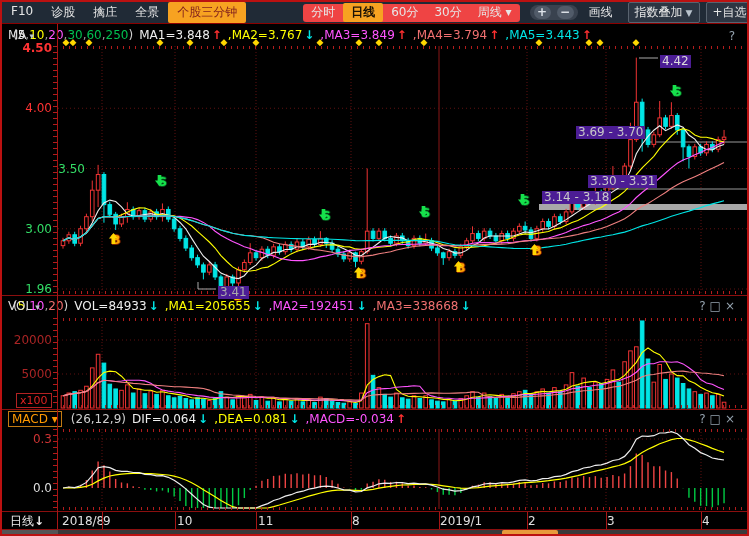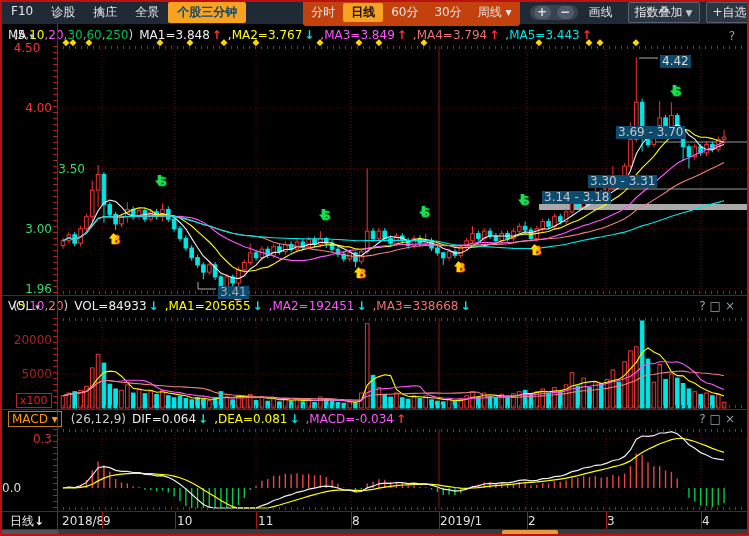--- a/index.html
+++ b/index.html
@@ -4,22 +4,22 @@
 <style>
   html,body{margin:0;padding:0;background:#111;}
   #app{position:relative;width:749px;height:536px;background:#000;overflow:hidden;
        font-family:"DejaVu Sans","Liberation Sans",sans-serif;font-size:12px;box-sizing:border-box;
        border:2px solid #bb1111;}
   .abs{position:absolute;}
   
   #toolbar{position:absolute;left:0;top:0;width:745px;height:21px;background:#202a36;
            display:flex;align-items:center;gap:2px;border-bottom:1px solid #8b0000;}
   .ttab{color:#e6e6e6;padding:2px 9px;cursor:default;white-space:nowrap;}
-  .ttab.active{background:#f7a221;color:#0c4a6e;border-radius:2px;font-weight:bold;}
-  #periodGroup{display:flex;background:#c2410c;border-radius:3px;margin-left:55px;height:26px;align-items:center;}
+  .ttab.active{background:#f7a221;color:#7f1d1d;border-radius:2px;font-weight:normal;}
+  #periodGroup{display:flex;background:#ef4444;border-radius:3px;margin-left:55px;height:18px;align-items:center;}
   .ptab{color:#e6e6e6;padding:1px 8px;white-space:nowrap;}
   .ptab.active{background:#f7a221;color:#1c1206;border-radius:2px;font-weight:bold;}
   #zoomGroup{display:flex;background:#39424f;border-radius:9px;margin-left:8px;height:15px;align-items:center;padding:0 4px;gap:6px;}
   .zbtn{background:#515b69;color:#dfe4ea;border-radius:8px;width:17px;height:13px;line-height:12px;text-align:center;font-weight:bold;}
   #rightTools{margin-left:auto;display:flex;align-items:center;gap:6px;padding-right:4px;}
   .boxbtn{background:#2c3542;border:1px solid #59636f;color:#e6e6e6;padding:1px 6px;border-radius:2px;white-space:nowrap;}
   .tri{font-size:9px;color:#b9c2cc;margin-left:3px;}
   
   .phead{position:absolute;left:6px;height:18px;line-height:18px;white-space:nowrap;color:#ddd;}
   .seg{margin-left:6px;}
@@ -36,21 +36,21 @@
   .tickstrip-v{position:absolute;left:51px;width:4px;
       background:repeating-linear-gradient(180deg,#b31c1c 0 1px,transparent 1px 6px);}
   .vaxis{position:absolute;left:55px;width:1px;background:#a81414;}
   .btick{position:absolute;top:510px;height:17px;width:1px;background:#a81515;}
   
   .mark{position:absolute;width:16px;text-align:center;}
   .mletter{font-weight:bold;font-size:13px;line-height:13px;}
   .bletter{color:#ffa000;text-shadow:1px 0 #7a2000,-1px 0 #7a2000,0 1px #7a2000,0 -1px #7a2000;}
   .sletter{color:#16e14c;text-shadow:1px 0 #06511b,-1px 0 #06511b,0 1px #06511b,0 -1px #06511b;}
   .diamond{position:absolute;color:#ffd700;font-size:9px;line-height:9px;width:10px;text-align:center;}
-  .anno{position:absolute;color:#c8c8c8;background:#0c4a6e;padding:0 2px;height:13px;line-height:13px;white-space:nowrap;}
+  .anno{position:absolute;color:#c8c8c8;background:#4c1d95;padding:0 2px;height:13px;line-height:13px;white-space:nowrap;}
   
   #sbtrack{position:absolute;left:0;top:528px;width:745px;height:7px;background:#3a3a3a;}
   #sbthumb{position:absolute;top:0;height:7px;background:#e89a3c;border-radius:2px;}
   #sbcorner{position:absolute;left:0;top:0;width:56px;height:7px;background:#555;}
   svg{position:absolute;left:0;top:0;}
 </style>
 </head>
 <body>
 
 <div id="app">
@@ -606,30 +606,30 @@
   <div class="tickstrip-h" style="top:316px;"></div>
   <div class="tickstrip-h" style="top:403px;"></div>
   <div class="tickstrip-h" style="top:427px;"></div>
   <div class="tickstrip-h" style="top:505px;"></div>
   <div class="tickstrip-v" style="top:44px;height:248px;"></div>
   <div class="tickstrip-v" style="top:316px;height:90px;"></div>
   <div class="tickstrip-v" style="top:427px;height:80px;"></div>
   <div class="vaxis" style="top:22px;height:505px;"></div>
 
   <div id="overlays">
-      <div class="abs" style="left: 0px; top: 39px; width: 50px; text-align: center; color: rgb(255, 51, 51);">4.50</div>
+      <div class="abs" style="left: 0px; top: 39px; width: 50px; text-align: right; color: rgb(255, 51, 51); font-weight: bold;">4.50</div>
       <div class="abs" style="left: 0px; top: 99.25px; width: 50px; text-align: right; color: rgb(255, 51, 51);">4.00</div>
       <div class="abs" style="left: 0px; top: 159.5px; width: 50px; text-align: right; color: rgb(51, 221, 102); margin-left: 33px;">3.50</div>
       <div class="abs" style="left: 0px; top: 219.75px; width: 50px; text-align: right; color: rgb(51, 221, 102);">3.00</div>
       <div class="abs" style="left: 0px; top: 280px; width: 50px; text-align: right; color: rgb(51, 221, 102);">1.96</div>
       <div class="abs" style="left: 0px; top: 331px; width: 50px; text-align: right; color: rgb(168, 36, 36);">20000</div>
       <div class="abs" style="left: 0px; top: 365px; width: 50px; text-align: right; color: rgb(168, 36, 36);">5000</div>
       <div class="abs" style="left: 14px; top: 391px; color: rgb(221, 34, 34); border: 1px solid rgb(178, 34, 34); padding: 0px 3px; font-size: 11px; line-height: 13px;">x100</div>
       <div class="abs" style="left: 0px; top: 430px; width: 50px; text-align: right; color: rgb(204, 51, 51);">0.3</div>
-      <div class="abs" style="left: 0px; top: 479px; width: 50px; color: rgb(221, 221, 221);">0.0</div>
+      <div class="abs" style="left: 0px; top: 479px; width: 50px; text-align: right; color: rgb(221, 221, 221);">0.0</div>
       <div class="diamond abs" style="left: 59px; top: 36px;">◆</div>
       <div class="diamond abs" style="left: 66px; top: 36px;">◆</div>
       <div class="diamond abs" style="left: 82px; top: 36px;">◆</div>
       <div class="diamond abs" style="left: 153px; top: 36px;">◆</div>
       <div class="diamond abs" style="left: 183px; top: 36px;">◆</div>
       <div class="diamond abs" style="left: 217px; top: 36px;">◆</div>
       <div class="diamond abs" style="left: 249px; top: 36px;">◆</div>
       <div class="diamond abs" style="left: 313px; top: 36px;">◆</div>
       <div class="diamond abs" style="left: 352px; top: 36px;">◆</div>
       <div class="diamond abs" style="left: 372px; top: 36px;">◆</div>
@@ -693,21 +693,21 @@
         <div class="mletter bletter">B</div>
       </div>
       <div class="mark abs" style="left: 667.25px; top: 83.07px;">
         <div class="mletter sletter">S</div>
         <svg width="11" height="11" viewBox="0 0 10 12">
           <path d="M5 12 L0 6 L3 6 L3 0 L7 0 L7 6 L10 6 Z" fill="#16e14c"></path>
         </svg>
       </div>
       <div class="anno abs" style="left: 658px; top: 53px; color: rgb(221, 221, 221);">4.42</div>
       <div class="anno abs" style="left: 216px; top: 284px; color: rgb(170, 170, 170);">3.41</div>
-      <div class="anno abs" style="left: 614px; top: 124px;">3.69 - 3.70</div>
+      <div class="anno abs" style="left: 574px; top: 124px;">3.69 - 3.70</div>
       <div class="anno abs" style="left: 586px; top: 173px;">3.30 - 3.31</div>
       <div class="anno abs" style="left: 540px; top: 189px;">3.14 - 3.18</div>
     </div>
 
   <div class="xlab" style="left:8px;color:#f0f0f0;">
     <span>日线</span><b>↓</b>
   </div>
   <div id="xlabels">
       <div class="xlab" style="left: 60px;">2018/8</div>
       <div class="xlab" style="left: 101px;">9</div>

